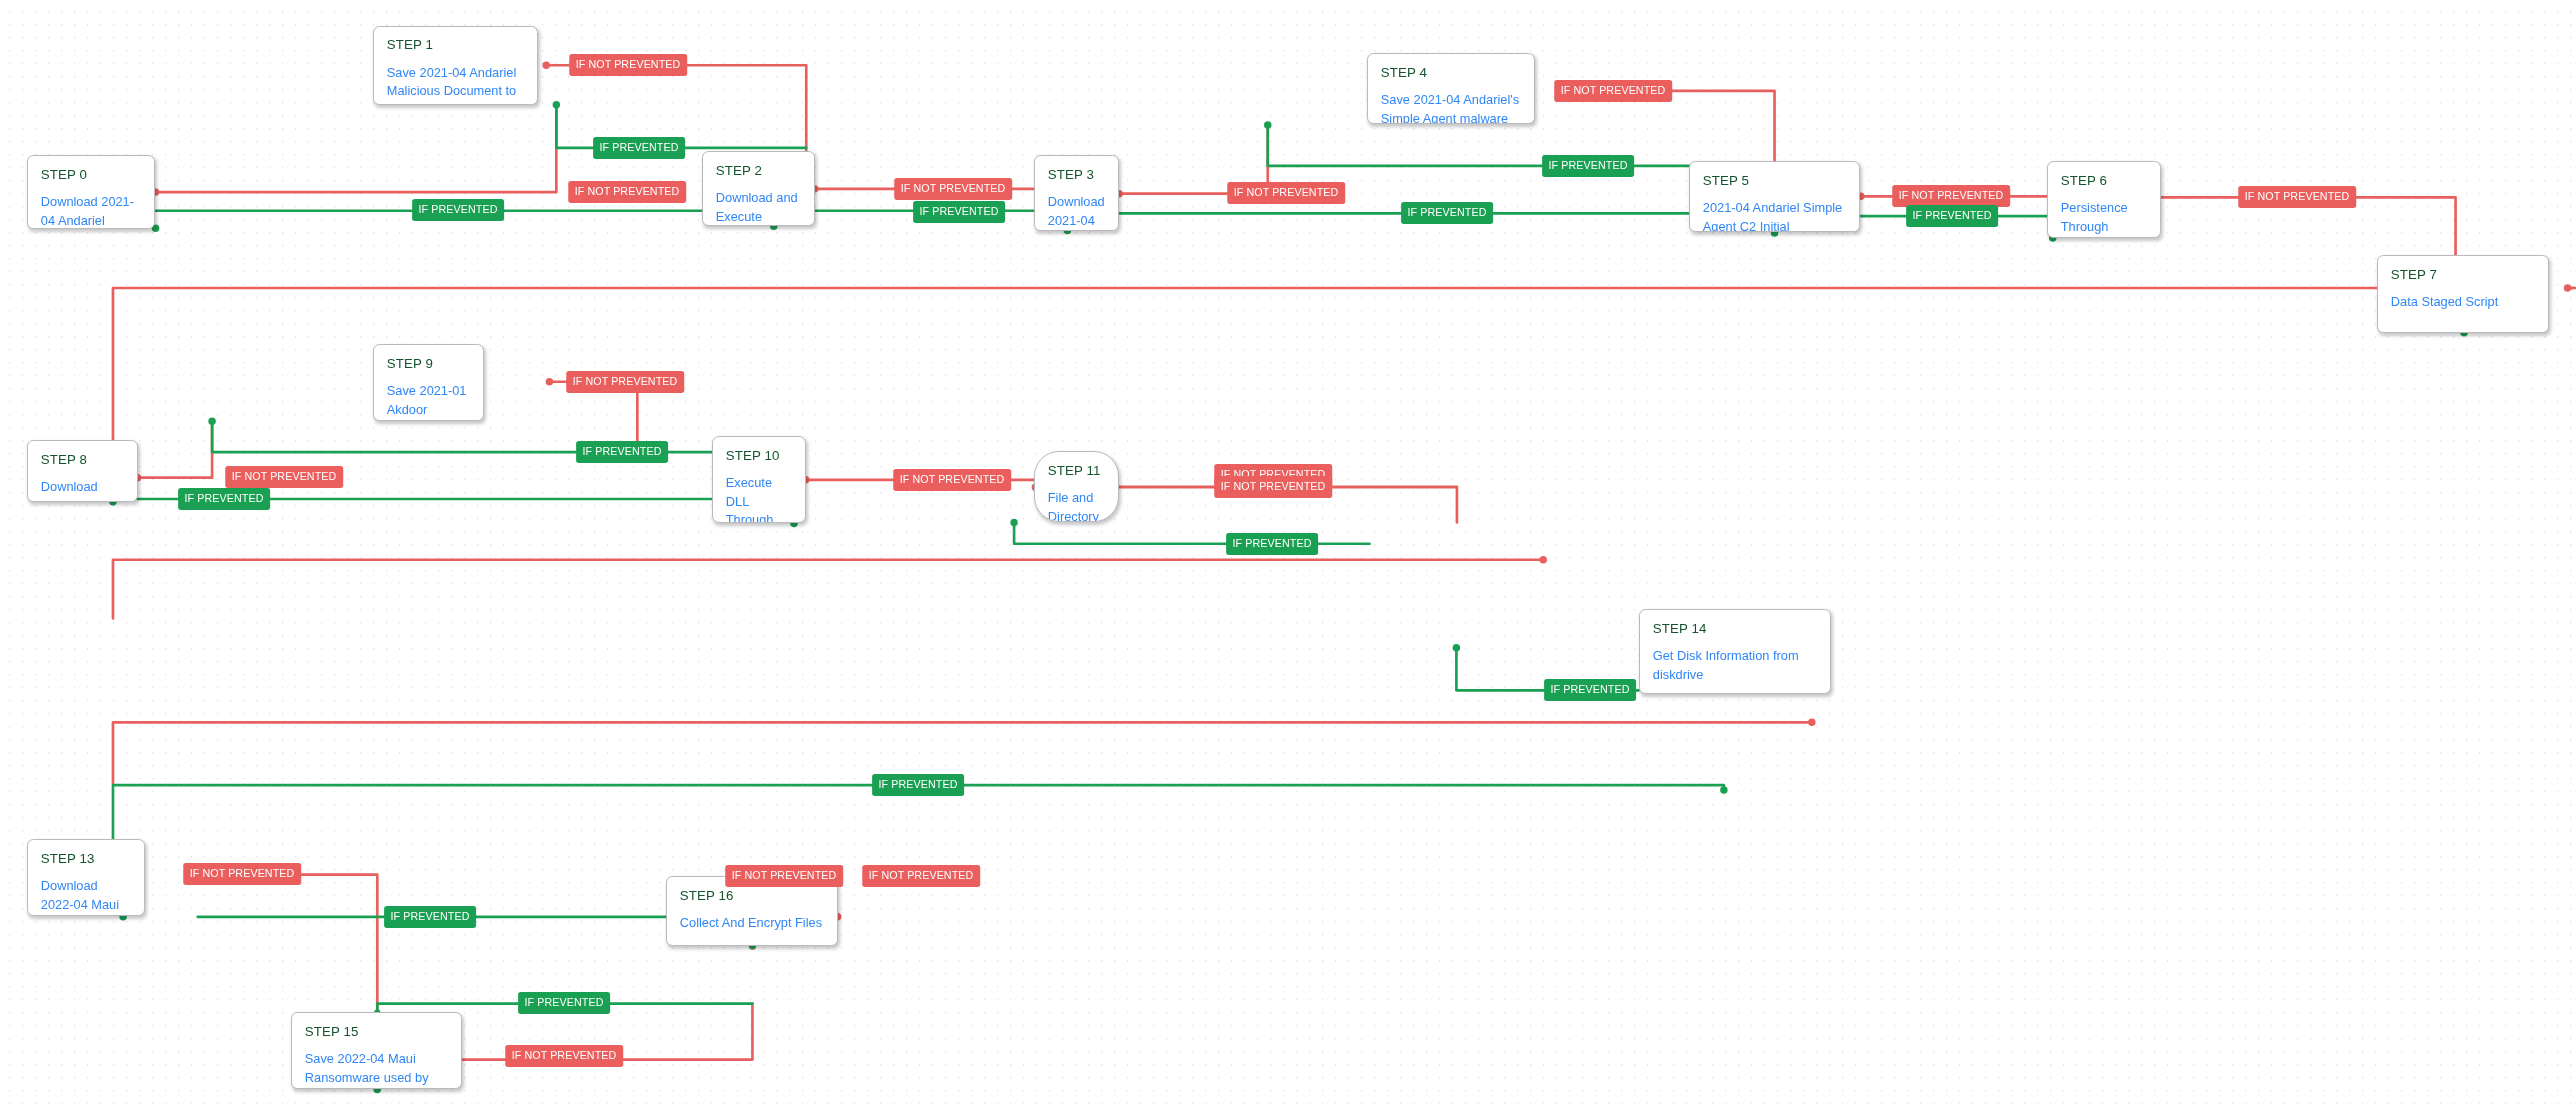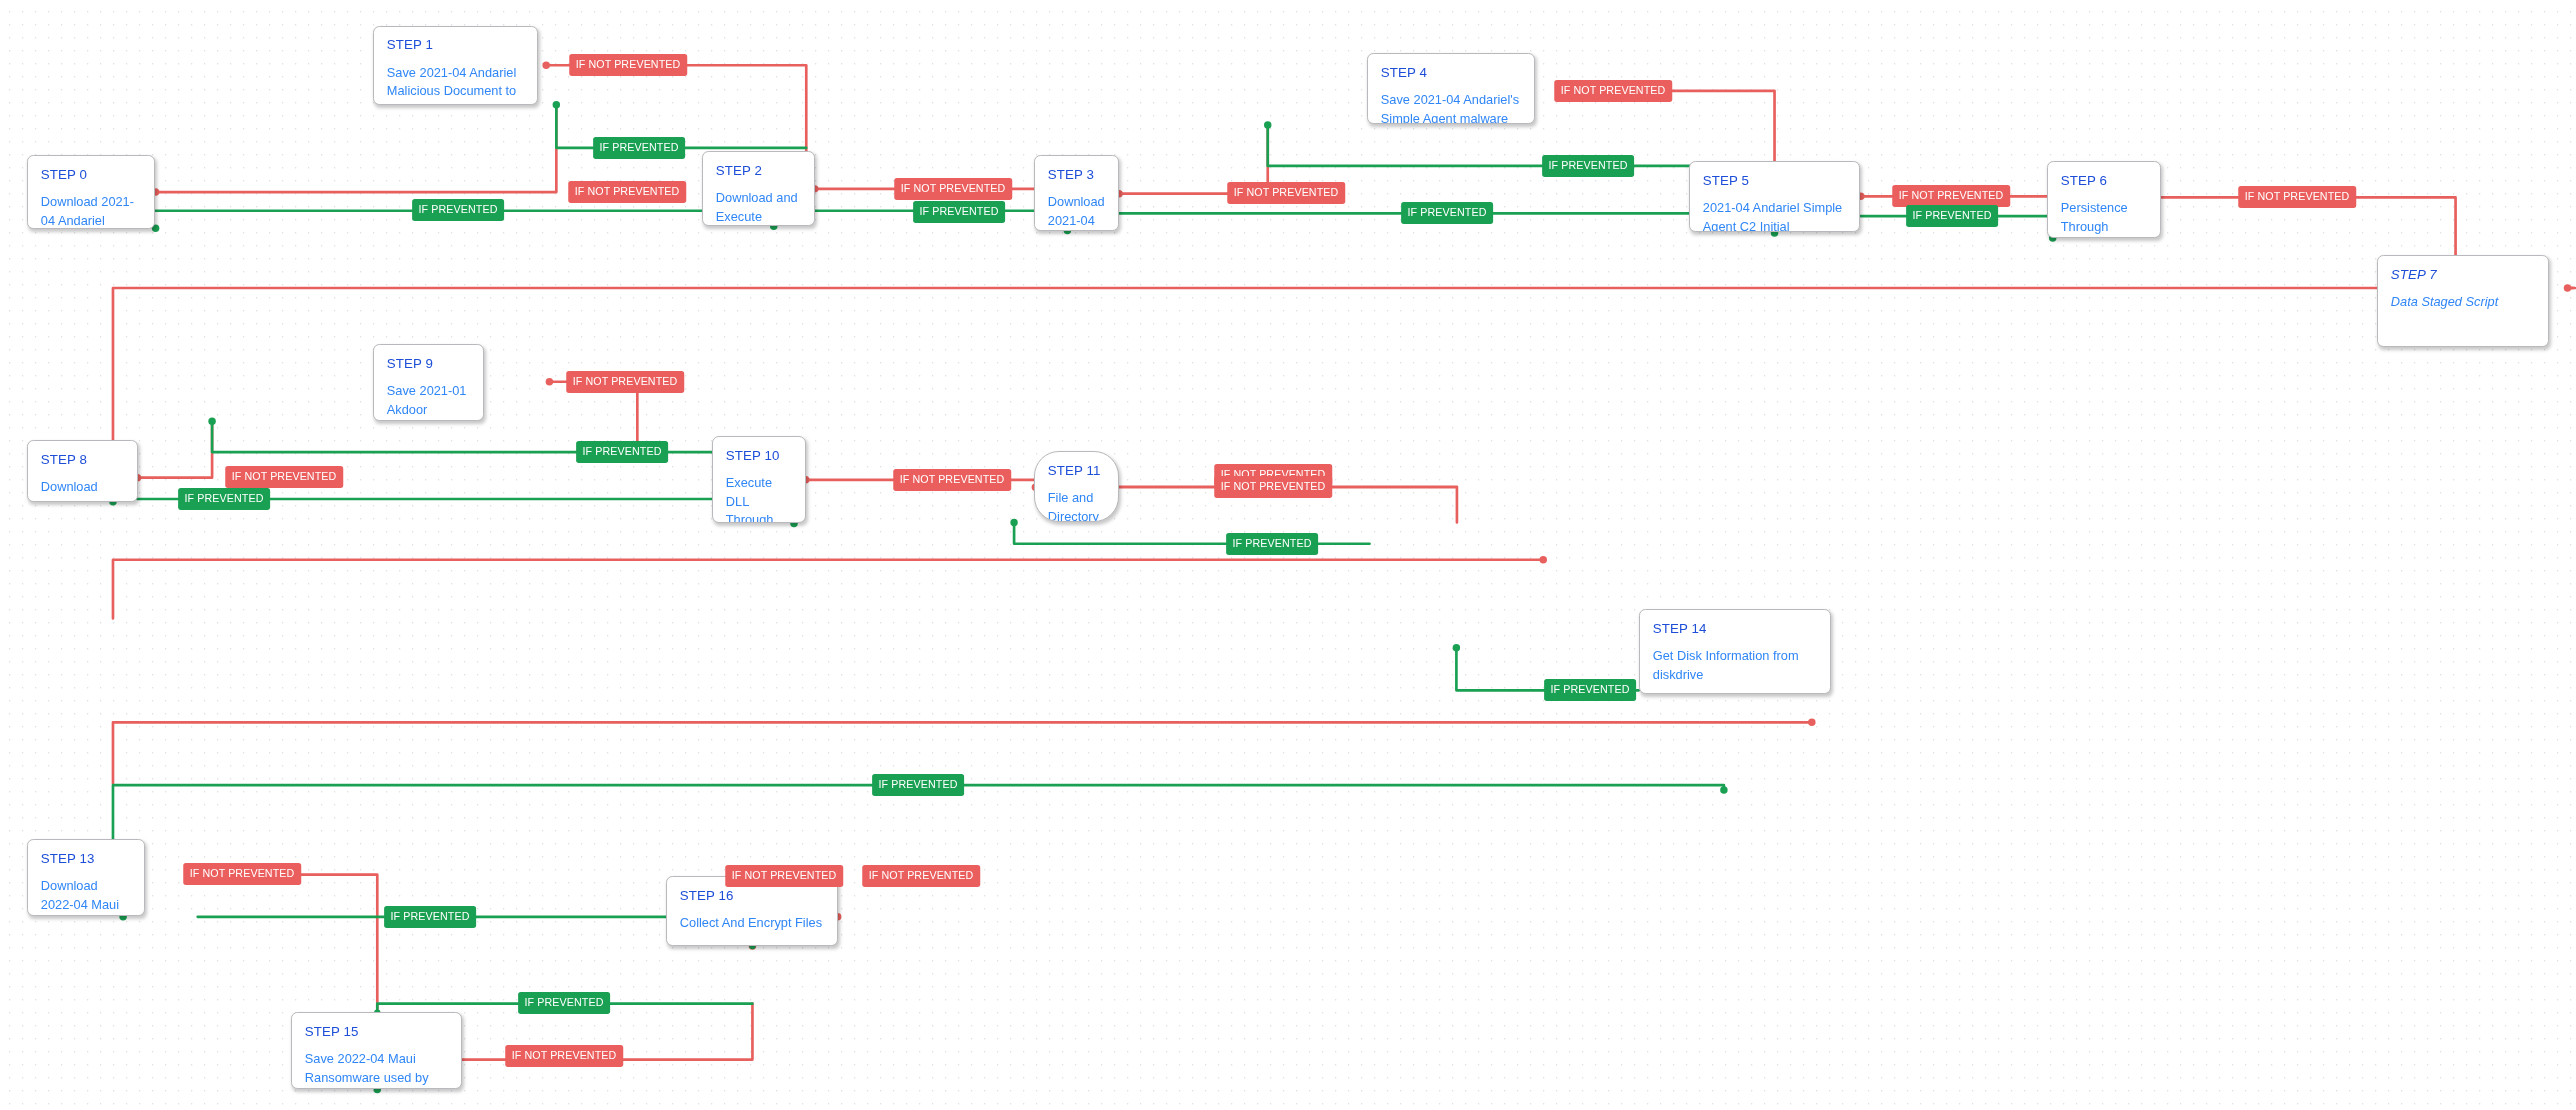--- a/index.html
+++ b/index.html
@@ -30,21 +30,21 @@
     background:#ffffff;
     border:0.8px solid #b9b9bd;
     border-radius:6.4px;
     box-shadow:1.6px 2.1px 3.7px rgba(0,0,0,0.22);
     box-sizing:border-box;
     padding:11.7px 12.8px 0 12.8px;
     overflow:hidden;
   }
   .node-title{
     font-size:13.3px;
-    color:#1d4ed8;
+    color:#14532d;
     letter-spacing:0.1px;
     line-height:1.1;
     margin-bottom:10.7px;
     white-space:nowrap;
   }
   .node-desc{
     font-size:12.8px;
     color:#2f86f6;
     line-height:1.45;
   }
@@ -199,21 +199,21 @@
   <div class="node" style="left:1689px;top:161px;width:171px;height:71px;">
     <div class="node-title">STEP 5</div>
     <div class="node-desc">2021-04 Andariel Simple Agent C2 Initial Connection Request</div>
   </div>
 
   <div class="node" style="left:2047px;top:161px;width:114px;height:77px;">
     <div class="node-title">STEP 6</div>
     <div class="node-desc">Persistence Through Startup Folder</div>
   </div>
 
-  <div class="node" style="left:2377px;top:255px;width:172px;height:92px;font-style:italic;">
+  <div class="node" style="left:2377px;top:255px;width:172px;height:78px;">
     <div class="node-title">STEP 7</div>
     <div class="node-desc">Data Staged Script</div>
   </div>
 
   <div class="node" style="left:27px;top:440px;width:111px;height:62px;">
     <div class="node-title">STEP 8</div>
     <div class="node-desc">Download 2021-01 Akdoor Variant Sample to Memory</div>
   </div>
 
   <div class="node" style="left:373px;top:344px;width:111px;height:77px;">

